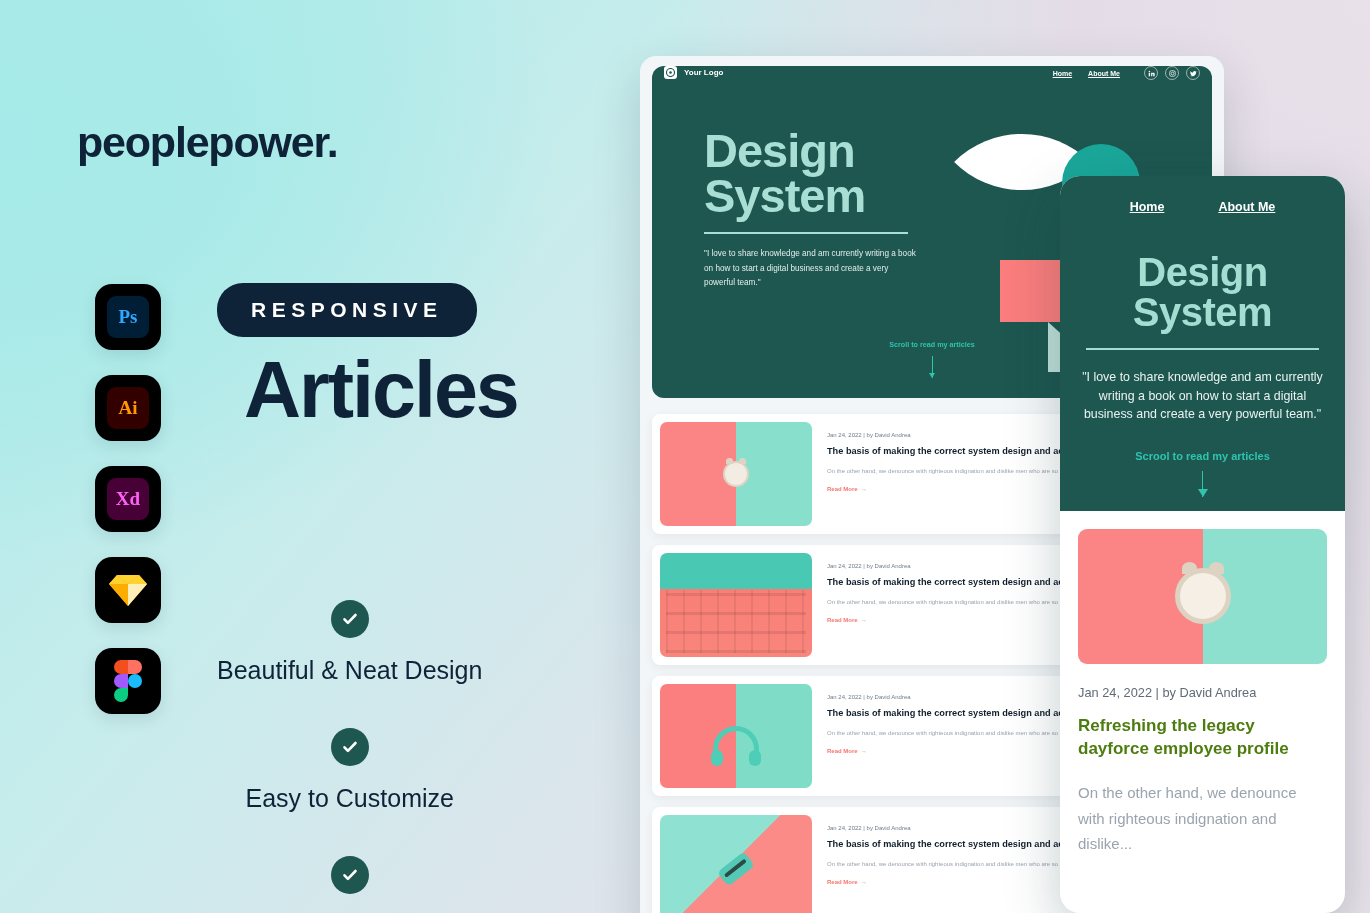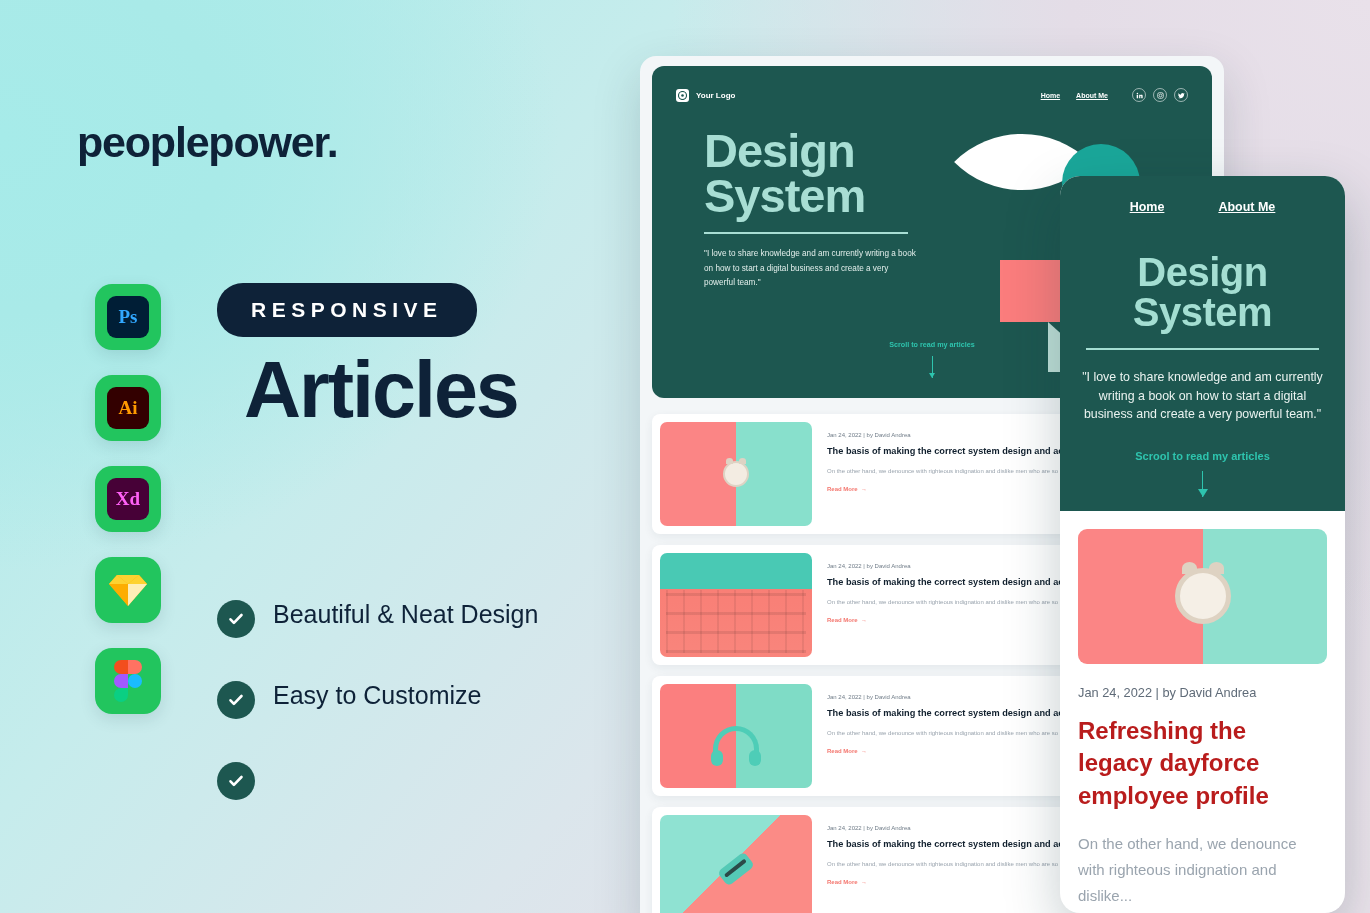--- a/index.html
+++ b/index.html
@@ -18,21 +18,21 @@
   .left { position:absolute; left:0; top:0; width:640px; height:913px; }
   .brand {
     position:absolute; left:77px; top:118px;
     font-size:43px; font-weight:bold; color:#0e2238;
     letter-spacing:-1.2px;
   }
 
   .icon-col { position:absolute; left:95px; top:284px; display:flex; flex-direction:column; gap:25px; }
   .icon-tile {
     width:66px; height:66px; border-radius:17px;
-    background:#22c55e;
+    background:#000000;
     box-shadow:0 5px 16px rgba(20,60,70,.13);
     display:flex; align-items:center; justify-content:center;
   }
   .ad-sq { width:42px; height:42px; border-radius:9px; display:flex; align-items:center; justify-content:center;
            font-weight:bold; font-size:19px; font-family:"Liberation Serif", serif; }
   .ps { background:#001e36; color:#31a8ff; }
   .ai { background:#330000; color:#ff9a00; }
   .xd { background:#470137; color:#ff61f6;font-family:Liberation Serif, serif; }
 
   .badge {
@@ -40,21 +40,21 @@
     background:#0e2238; color:#fff;
     border-radius:26px; padding:15px 34px;
     font-size:21px; font-weight:bold; letter-spacing:5.5px;
   }
   .bigtitle {
     position:absolute; left:218px; top:352px;
     font-size:79px; font-weight:bold; color:#0e2238;
     line-height:.96; letter-spacing:-2px;margin-left:26px;
   }
   .features { position:absolute; left:217px; top:600px; display:flex; flex-direction:column; gap:43px; }
-  .feat { display:flex; gap:18px; }
+  .feat { display:flex; align-items:center; gap:18px;flex-direction:column; }
   .check {
     width:38px; height:38px; border-radius:50%;
     background:#1d5750; flex:0 0 38px;
     display:flex; align-items:center; justify-content:center;
   }
   .feat-label { font-size:25px; color:#0e2238; }
 
   
   .desktop {
     position:absolute; left:640px; top:56px; width:584px; height:880px;
@@ -67,21 +67,21 @@
     background:#1d5750; border-radius:12px; overflow:hidden;
   }
   .shape-fan { position:absolute; left:322px; top:48px; width:96px; height:96px;
     background:#ffffff; border-radius:96px 0 96px 0; transform:rotate(45deg); }
   .shape-circ { position:absolute; left:410px; top:78px; width:78px; height:78px;
     border-radius:50%; background:#1aa79a; }
   .shape-sq { position:absolute; left:348px; top:194px; width:62px; height:62px; background:#fb7d7d; }
   .shape-tri { position:absolute; left:396px; top:256px; width:0; height:0;
     border-left:0 solid transparent; border-right:56px solid transparent; border-bottom:50px solid #bfe0d8; }
 
-  .navbar { position:absolute; left:0; top:0; right:0; height:36px; display:flex; align-items:flex-end; padding:0 24px; z-index:5; }
+  .navbar { position:absolute; left:0; top:0; right:0; height:36px; display:flex; align-items:flex-start; padding:0 12px; z-index:5; }
   .logo-wrap { display:flex; align-items:center; gap:7px; }
   .logo-mark { width:13px; height:13px; border-radius:3px; background:#fff; display:flex; align-items:center; justify-content:center; }
   .logo-text { color:#fff; font-size:8px; font-weight:bold; }
   .nav-right { margin-left:auto; display:flex; align-items:center; gap:16px; }
   .nav-link { color:#fff; font-size:7px; font-weight:bold; text-decoration:underline; }
   .socials { display:flex; gap:7px; margin-left:8px; }
   .soc { width:14px; height:14px; border-radius:50%; border:1px solid rgba(255,255,255,.55);
          display:flex; align-items:center; justify-content:center; }
 
   .hero-body { position:absolute; left:52px; top:62px; z-index:4; }
@@ -145,21 +145,21 @@
     border-right:5px solid transparent; border-top:8px solid #2ec4ae; }
   .p-card { padding:18px; }
   .p-thumb { height:135px; border-radius:9px; position:relative; overflow:hidden;
     background:linear-gradient(90deg,#fb8585 0%,#fb8585 50%,#8ee0ce 50%,#8ee0ce 100%); }
   .p-clock { position:absolute; left:50%; top:50%; transform:translate(-50%,-50%);
     width:56px; height:56px; border-radius:50%; background:#f5efe6; border:5px solid #ded2c2; }
   .p-clock:before,.p-clock:after{ content:""; position:absolute; top:-11px; width:15px; height:12px;
     border-radius:50% 50% 0 0; background:#ded2c2; }
   .p-clock:before{ left:2px; } .p-clock:after{ right:2px; }
   .p-date { font-size:12.8px; color:#5f6b78; margin:21px 0 15px; }
-  .p-title { font-size:24px; font-weight:bold; color:#b91c1c; line-height:1.35; margin-bottom:19px; }
+  .p-title { font-size:17px; font-weight:bold; color:#4d7c0f; line-height:1.35; margin-bottom:19px; }
   .p-text { font-size:15px; color:#9aa4ae; line-height:1.72; }
 </style>
 </head>
 <body>
 
 <div class="left">
 
   <div class="brand">peoplepower.</div>
 
   <div class="icon-col">

